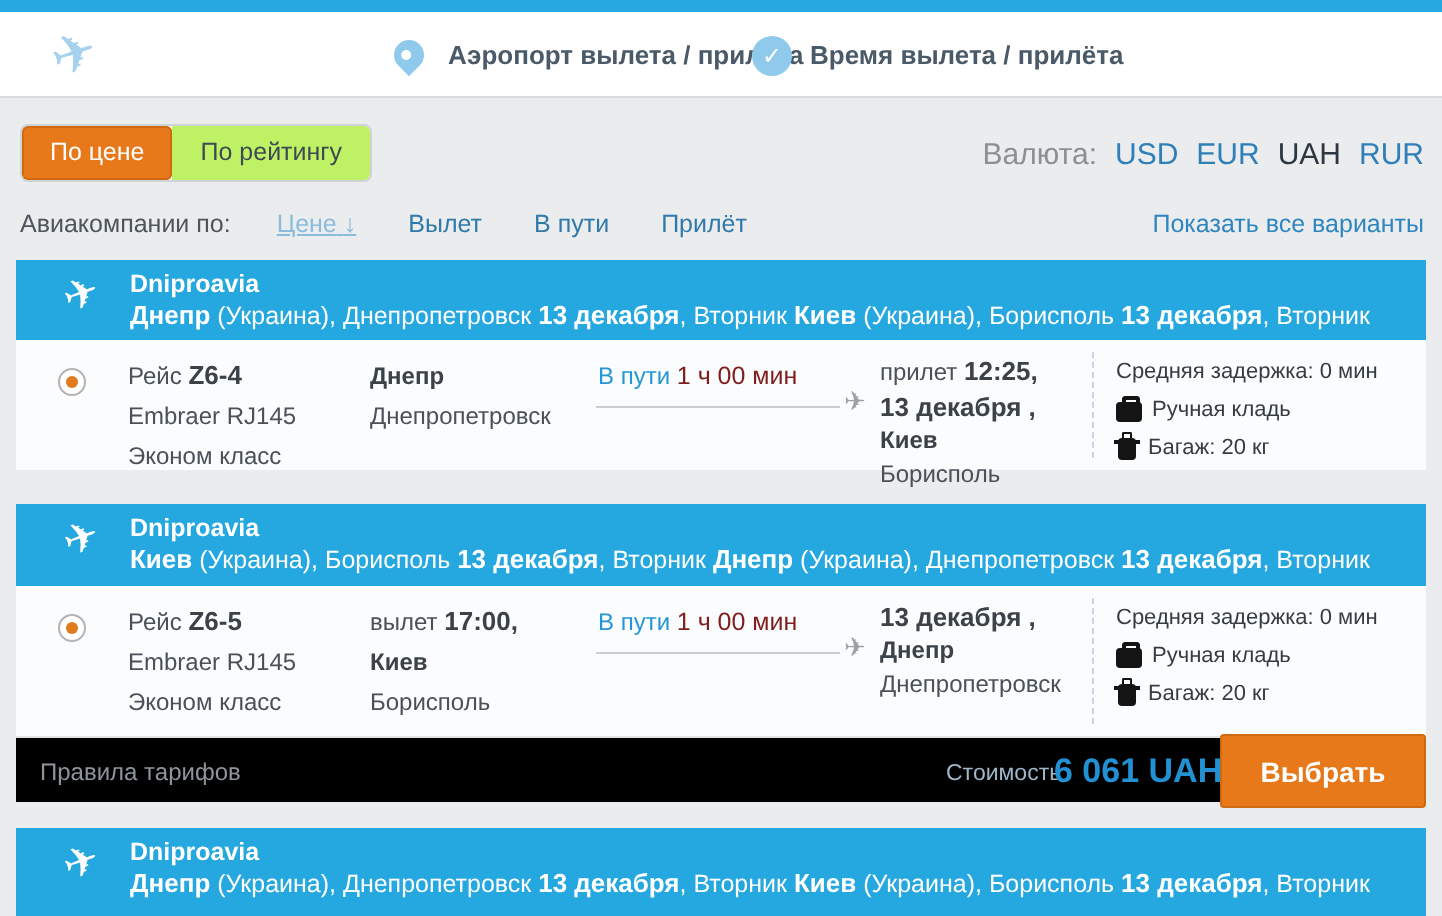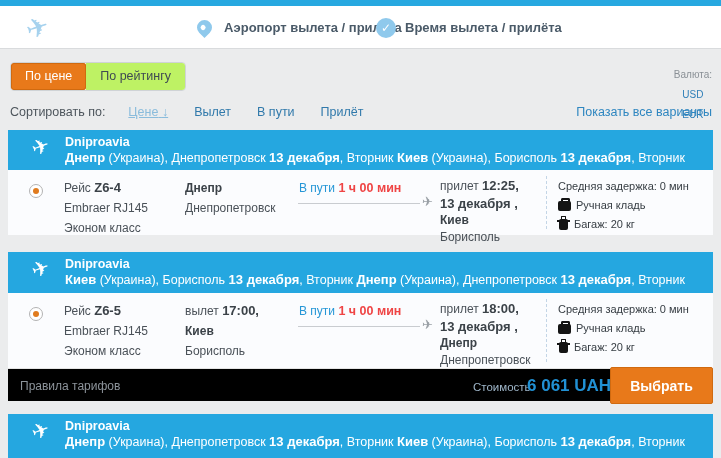--- a/index.html
+++ b/index.html
@@ -13,21 +13,21 @@
   .fi-1 { left:26px; } .fi-2 { left:194px; } .fi-3 { left:376px; }
   .glyph-plane-lt { font-family:"DejaVu Sans","Liberation Sans",sans-serif; color:#a6d2ee; font-size:27px; transform:rotate(-18deg); line-height:1; }
   .pin { width:15px; height:15px; background:#8fc9ec; border-radius:50% 50% 50% 0; transform:rotate(-45deg); position:relative; margin:0 3px; }
   .pin::after { content:""; position:absolute; width:5px; height:5px; background:#fff; border-radius:50%; top:4px; left:4px; }
   .check { width:20px; height:20px; border-radius:50%; background:#8fc9ec; color:#fff; display:flex; align-items:center; justify-content:center; font-size:12px; font-weight:bold; font-family:"DejaVu Sans","Liberation Sans",sans-serif; }
 
   
   .tabs { position:absolute; top:62px; left:10px; display:flex; background:#fff; border:1px solid #cfd3d6; border-radius:4px; overflow:hidden; }
   .tab { padding:6px 14px 7px; font-size:12.5px; color:#3f4953; cursor:pointer; background:#bef264; }
   .tab.active { background:#e8791a; color:#fff; border-radius:3px; box-shadow:inset 0 0 0 1px #d06a10; }
-  .currency { position:absolute; top:69px; right:9px; font-size:10px; color:#8a9096; display:flex; gap:9px; align-items:center;flex-direction:column; }
+  .currency { position:absolute; top:69px; right:9px; font-size:15px; color:#8a9096; display:flex; gap:9px; align-items:center; }
   .cur { color:#2f7fb8; cursor:pointer; }
   .cur.sel { color:#2c3742; cursor:default; }
 
   
   .sort-bar { position:absolute; top:103px; left:10px; right:9px; height:18px; font-size:12.5px; color:#4d555c; display:flex; align-items:center; }
   .sort-label { margin-right:23px; }
   .sort-link { color:#3079ab; cursor:pointer; margin-right:26px; }
   .sort-link.cur-sort { color:#8abcdc;text-decoration:underline; }
   .show-all { position:absolute; right:0; color:#2e86c0; cursor:pointer; }
 
@@ -50,21 +50,21 @@
   .col { position:absolute; top:8px; font-size:12px; color:#4a5158; line-height:20px; }
   .col-flight { left:56px; }
   .col-dep { left:177px; }
   .col-dur { left:291px; }
   .col-arr { left:432px; top:7px; line-height:17px; }
   .col-srv { left:550px; top:7px; font-size:11px; line-height:19px; color:#353c42; }
   .v-divider { position:absolute; left:538px; top:6px; bottom:6px; border-left:1px dashed #c3d5e6; }
   .strong { font-weight:bold; color:#3b4248; }
   .num { font-weight:bold; font-size:13px; color:#3b4248; }
   .duration { color:#2596d6; }
-  .duration .num-b { font-weight:bold; font-size:12.5px; color:#ef4444; }
+  .duration .num-b { font-weight:normal; font-size:12.5px; color:#7f1d1d; }
   .arrow-line { position:absolute; left:290px; top:33px; width:122px; border-top:1px solid #c9ccd0; }
   .arrow-plane { position:absolute; left:414px; top:25px; color:#9aa0a6; font-size:13px; font-family:"DejaVu Sans","Liberation Sans",sans-serif; line-height:1; }
   .srv-line { display:flex; align-items:center; }
   .icon-case { display:inline-block; width:13px; height:10px; background:#141414; border-radius:2px; position:relative; margin-right:5px; flex:0 0 auto; }
   .icon-case::before { content:""; position:absolute; top:-3px; left:3px; width:5px; height:3px; border:2px solid #141414; border-bottom:none; border-radius:2px 2px 0 0; }
   .icon-bag { display:inline-block; width:9px; height:11px; background:#141414; border-radius:2px; position:relative; margin:0 6px 0 1px; flex:0 0 auto; }
   .icon-bag::before { content:""; position:absolute; top:-3px; left:2px; width:3px; height:3px; border:1.5px solid #141414; border-bottom:none; border-radius:1px 1px 0 0; }
   .icon-bag::after { content:""; position:absolute; left:-2px; top:1px; width:13px; height:2px; background:#141414; }
 
   
@@ -101,21 +101,21 @@
   </div>
   <div class="currency">
     <span>Валюта:</span>
     <span class="cur">USD</span>
     <span class="cur">EUR</span>
     <span class="cur sel">UAH</span>
     <span class="cur">RUR</span>
   </div>
 
   <div class="sort-bar">
-    <span class="sort-label">Сортировать по:</span>
+    <span class="sort-label">Авиакомпании по:</span>
     <span class="sort-link cur-sort"><span>Цене</span> <span>↓</span></span>
     <span class="sort-link">Вылет</span>
     <span class="sort-link">В пути</span>
     <span class="sort-link">Прилёт</span>
     <span class="show-all">Показать все варианты</span>
   </div>
 
   <div class="hdr hdr-1">
     <span class="hdr-plane">✈</span>
     <div class="airline">Dniproavia</div>
@@ -175,21 +175,20 @@
       <div><span>вылет</span> <span class="num">17:00,</span></div>
       <div class="strong">Киев</div>
       <div>Борисполь</div>
     </div>
     <div class="col col-dur duration">
       <span>В пути</span> <span class="num-b">1 ч 00 мин</span>
     </div>
     <div class="arrow-line"></div>
     <span class="arrow-plane">✈</span>
     <div class="col col-arr">
-      <div><span>прилет</span> <span class="num">18:00,</span></div>
       <div class="num">13 декабря ,</div>
       <div class="strong">Днепр</div>
       <div>Днепропетровск</div>
     </div>
     <div class="v-divider"></div>
     <div class="col col-srv">
       <div class="srv-line">Средняя задержка: 0 мин</div>
       <div class="srv-line">
           <span class="icon-case"></span>
           <span>Ручная кладь</span>

